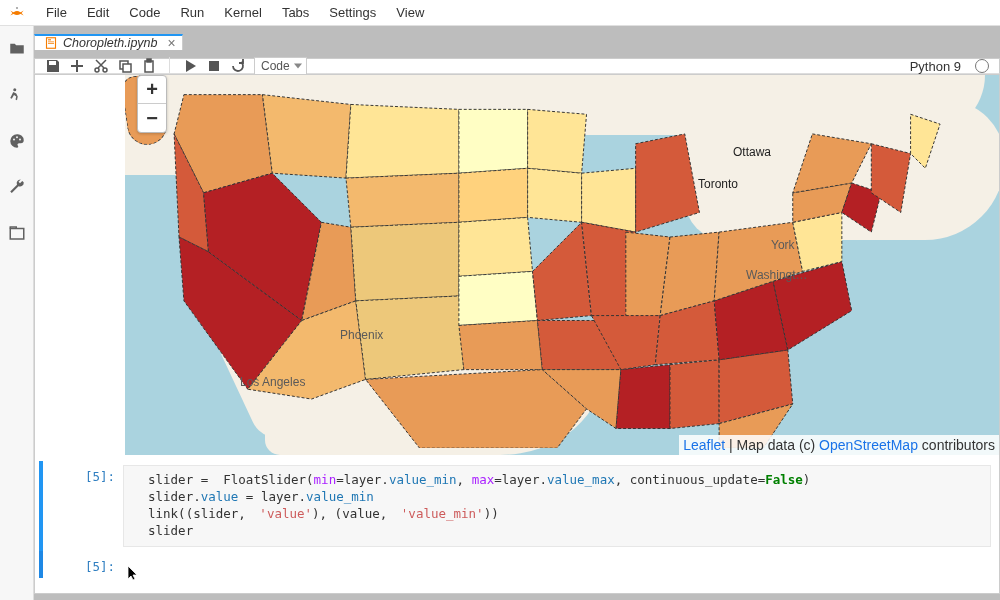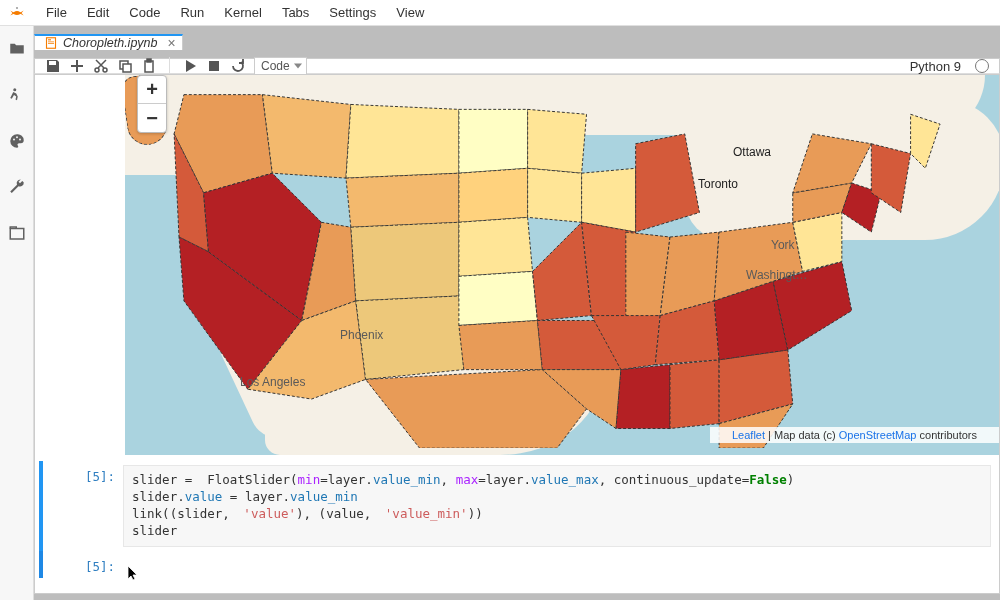--- a/index.html
+++ b/index.html
@@ -47,37 +47,37 @@
 .can2 { left:560px; top:25px; width:320px; height:140px; border-radius: 40px 60px 80px 40px; }
 .can3 { left:-60px; top:-40px; width:220px; height:140px; border-radius: 40px 60px 80px 40px; }
 .florida { left:610px; top:320px; width:40px; height:70px; transform: rotate(-8deg); border-radius: 20px 18px 30px 30px; background:#e89b57; border:1px dashed #444; }
 
 
 .zoom { position: absolute; left: 12px; top: 0px; width: 30px; border: 1px solid #bbb; border-radius: 4px; background: #fff; box-shadow: 0 1px 3px rgba(0,0,0,.2); z-index:20; }
 .zoom div { height: 28px; display:flex; align-items:center; justify-content:center; font-size: 20px; font-weight: bold; color:#333; cursor:pointer; }
 .zoom div:first-child { border-bottom: 1px solid #ccc; }
 
 
-.attr { position:absolute; right:0; bottom:12px; background: rgba(255,255,255,.85); font-size: 11px; padding: 2px 22px; color: #333; z-index:20; }
+.attr { position:absolute; right:0; bottom:0; background: rgba(255,255,255,.85); font-size: 14px; padding: 2px 4px; color: #333; z-index:20; }
 .attr a { color: #1a73e8; text-decoration: none; }
 
 
 .city { position:absolute; font-size: 12px; color: #5a5a5a; z-index:15; }
 .city.black { color:#222; }
 
 
 .choropleth { position:absolute; inset:0; z-index:10; }
 .choropleth path { stroke:#333; stroke-width:1; stroke-dasharray: 3 2; }
 
 
 .cell { display:flex; padding: 4px 0; }
 .cell.active { border-left: 4px solid #2196f3; margin-left:4px;}
 .cell.runactive { border-left: 4px solid #1e88e5; margin-left:4px; background: #fff; }
 .prompt { width: 80px; text-align: right; padding: 4px 8px 0 0; font-family: "Menlo","Consolas",monospace; font-size: 12.5px; color: #307fc1; }
-.inputarea { flex:1; background: #f7f7f7; border:1px solid #e7e7e7; padding: 6px 8px; font-family: "Menlo","Consolas",monospace; font-size: 12.5px; line-height: 1.35; white-space: pre; overflow:hidden; margin-right:8px; }
+.inputarea { flex:1; background: #f7f7f7; border:1px solid #e7e7e7; padding: 6px 24px; font-family: "Menlo","Consolas",monospace; font-size: 12.5px; line-height: 1.35; white-space: pre; overflow:hidden; margin-right:8px; }
 .tok-builtin { color: #aa22ff; }
 .tok-str2 { color: #cd5c5c; margin-left: 6px; }
 .tok-attr { color: #1f77b4; }
 .tok-kw { color: #008000; font-weight:bold; }
 
 
 .slideout { display:flex; align-items:center; padding: 2px 0 4px 0; }
 .slideout .track { position: relative; width: 220px; height: 4px; background: #d0d0d0; border-radius: 2px; margin-right: 20px; }
 .slideout .thumb { position:absolute; left:-4px; top:-5px; width: 14px; height: 14px; border-radius:50%; background: #4a90e2; cursor:pointer; box-shadow: 0 0 0 1px rgba(0,0,0,.1); }
 .slideout .val { font-size: 13px; color:#333; }

